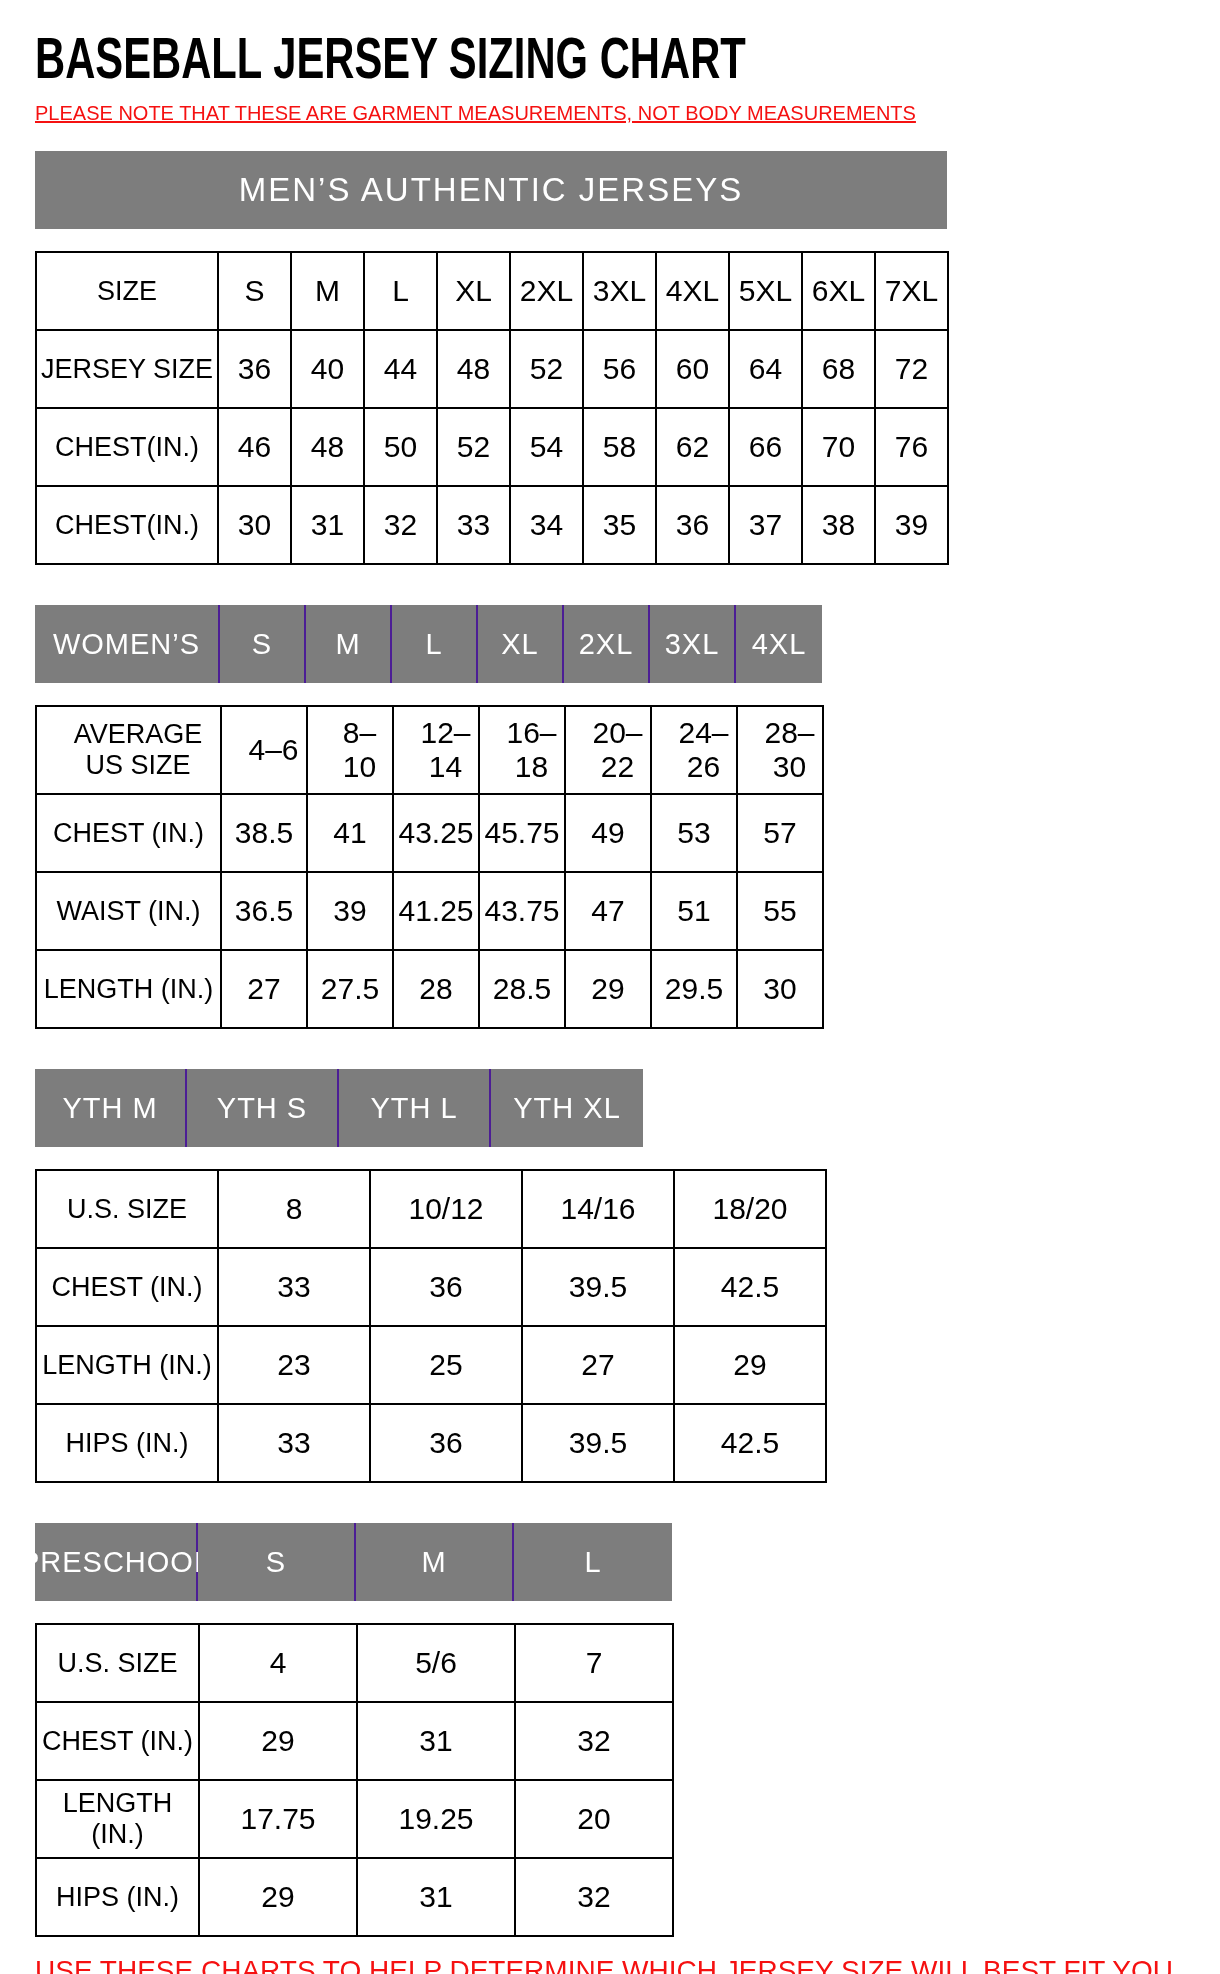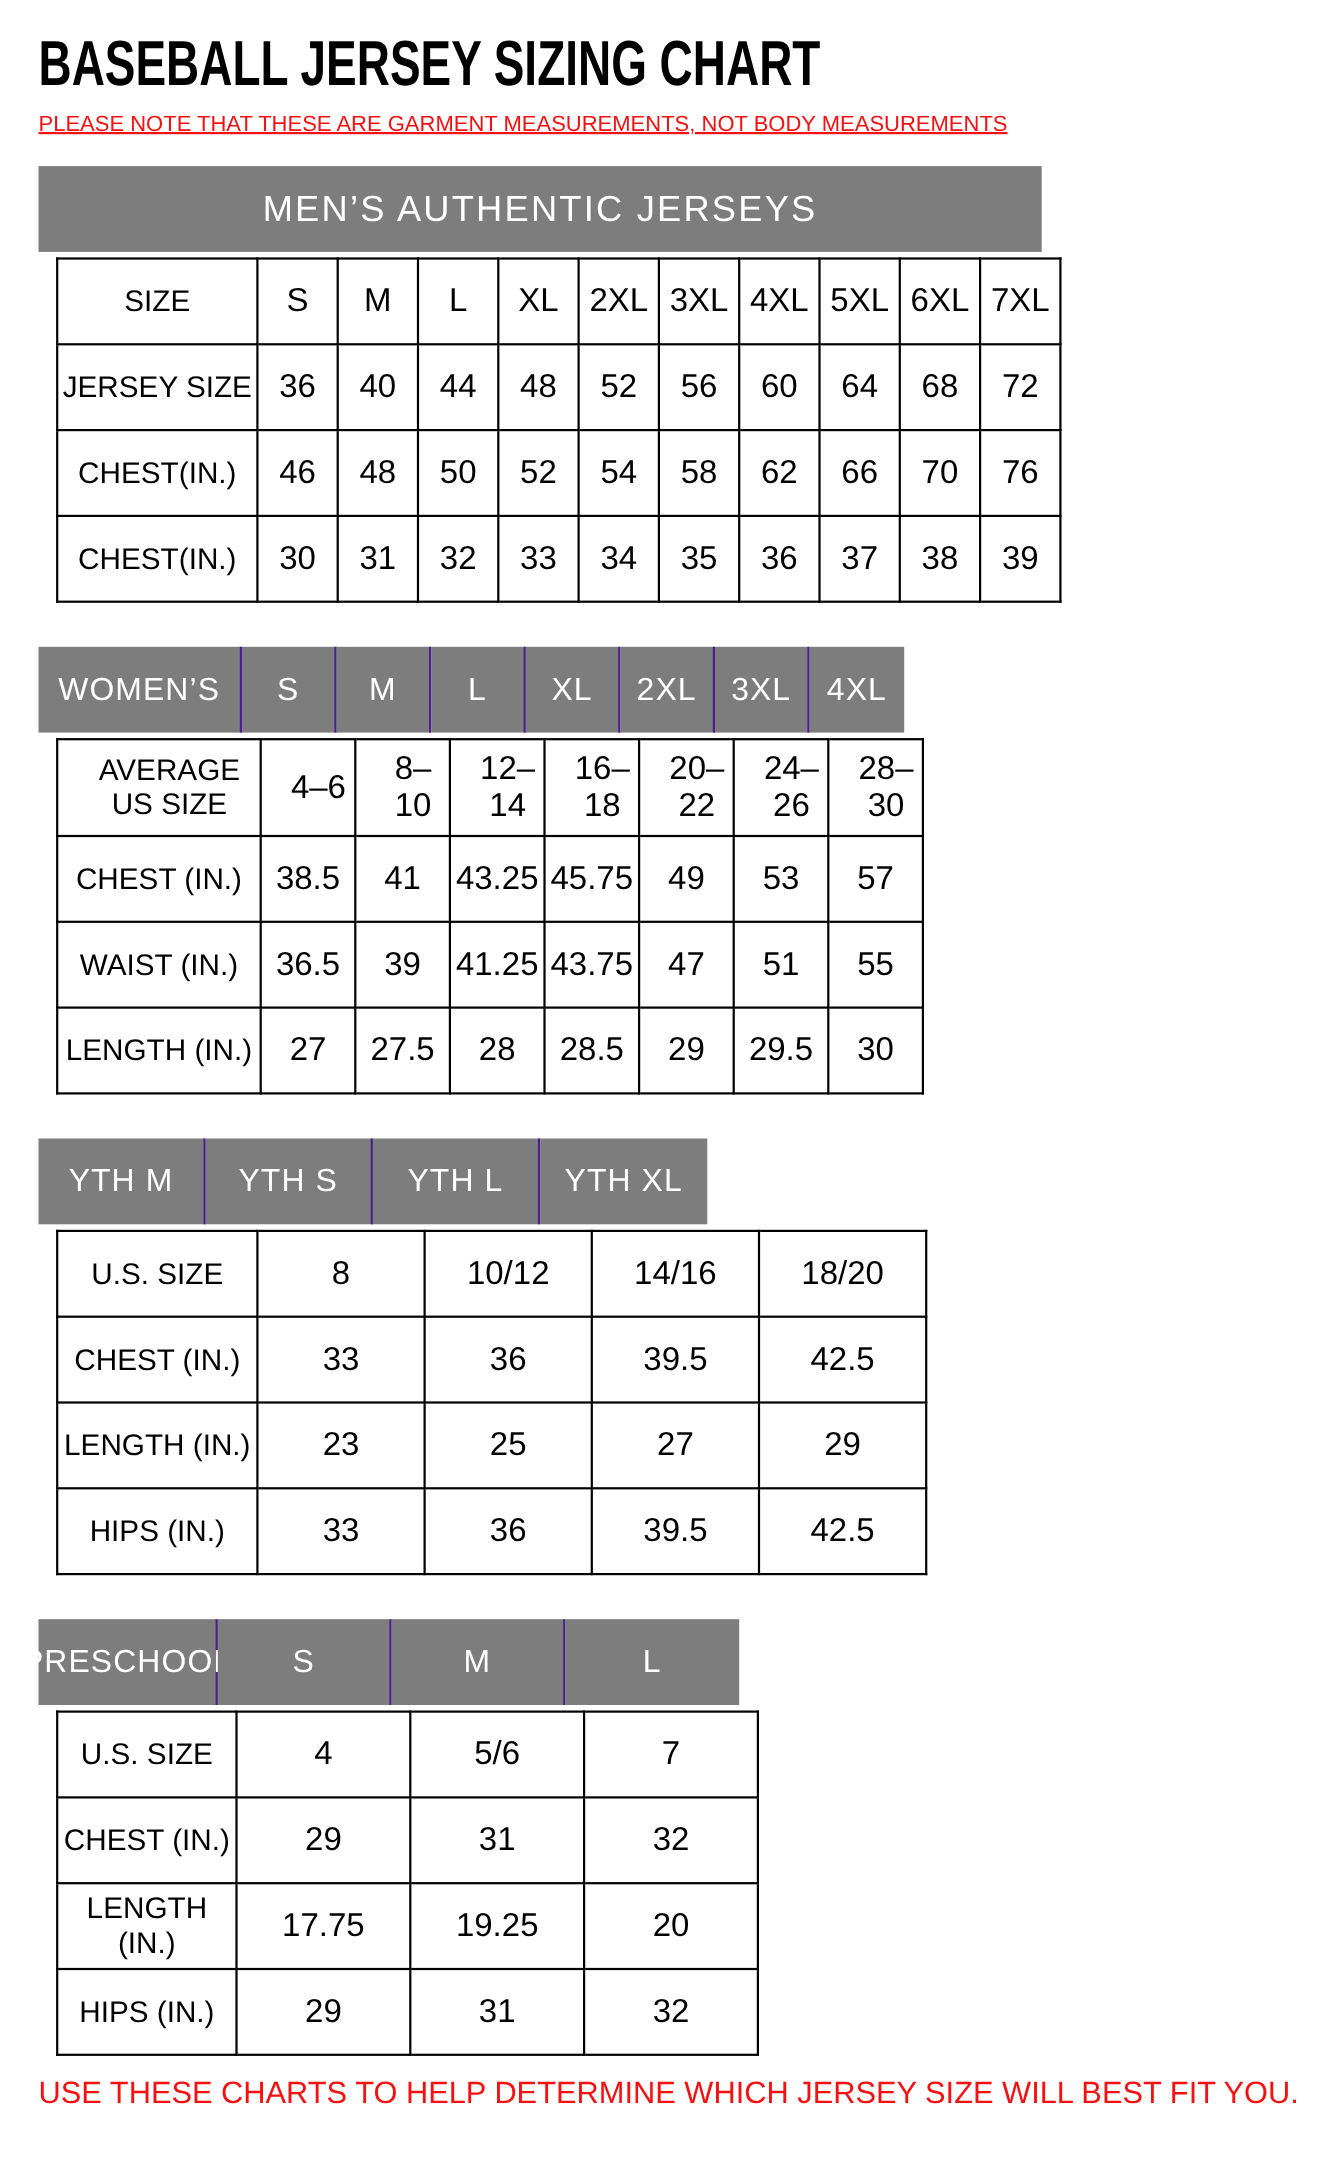--- a/index.html
+++ b/index.html
@@ -19,39 +19,39 @@
     margin:0 0 26px 0;
     text-decoration:underline;
   }
   .footer-note {
     color:var(--accent_red,#f00);
     font-size:28px; margin:4px 0 0 0; white-space:nowrap;
   }
 
   .tblwrap { margin-bottom:40px; }
 
-  .ghead { display:flex; margin-bottom:5px; }
+  .ghead { display:flex; margin-bottom:22px; }
   .mens-head {
     width:912px; height:78px;
     background:var(--header_bg,#7d7d7d); color:var(--header_text,#fff);
     display:flex; align-items:center; justify-content:center;
     font-size:33px; letter-spacing:2px;
   }
   .hc {
     background:var(--header_bg,#7d7d7d); color:var(--header_text,#fff);
     display:flex; align-items:center; justify-content:center;
     height:78px; font-size:29px; box-sizing:border-box;
     border-right:2px solid #4c1d95; letter-spacing:1px;
   }
   .hc:last-child { border-right:none; }
   .w0{width:185px} .wv{width:86px}
   .b0{width:182px} .bv{width:152px}
   .p0{width:163px} .pv{width:158px}
 
-  table.tbl { border-collapse:collapse; table-layout:fixed;margin-left:16px; }
+  table.tbl { border-collapse:collapse; table-layout:fixed; }
   table.tbl td {
     border:2px solid var(--border,#000);
     text-align:center; vertical-align:middle;
     font-size:30px; padding:0; height:76px;
   }
   table.tbl td.lbl { font-size:27px; line-height:1.15; }
 
   table.mens   { width:912px; } .mens   col.c0{width:182px} .mens   col.cv{width:73px}
   table.womens { width:787px; } .womens col.c0{width:185px} .womens col.cv{width:86px}
   .womens tr.tall td { height:86px;padding-left:19px; }

